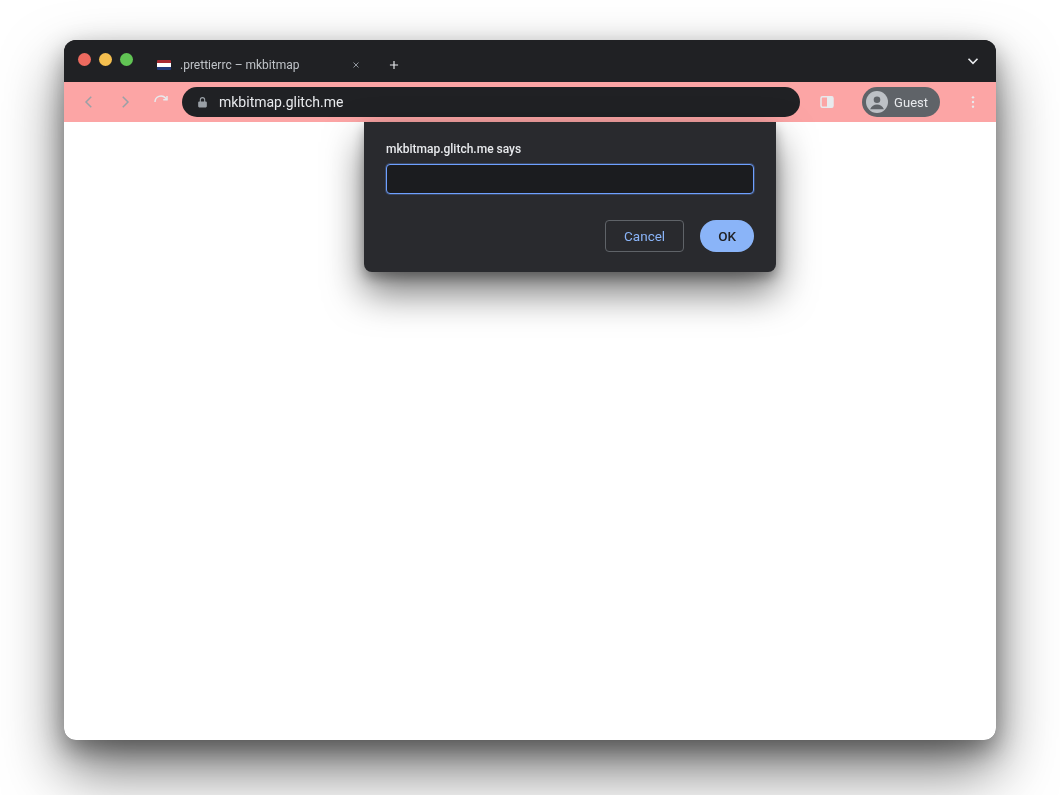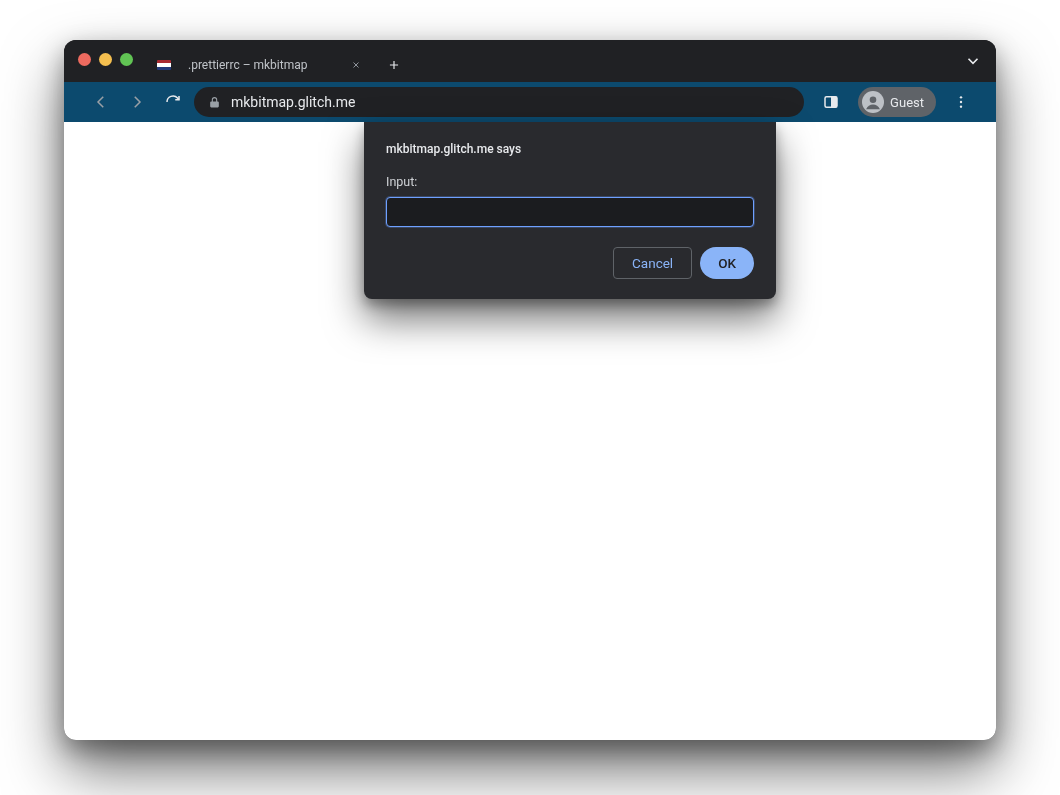--- a/index.html
+++ b/index.html
@@ -12,41 +12,41 @@
   }
   
   .tabstrip { height: 42px; display: flex; align-items: flex-end; padding: 0 8px 0 8px; background: #202124; position: relative; }
   .traffic { position: absolute; left: 14px; top: 13px; display: flex; gap: 8px; }
   .traffic .dot { width: 13px; height: 13px; border-radius: 50%; }
   .dot.red { background: #ed6a5f; } .dot.yellow { background: #f5bf4f; } .dot.green { background: #61c454; }
   .tabs { display: flex; align-items: flex-end; margin-left: 72px; height: 100%; }
   .tab {
     display: flex; align-items: center; height: 34px; min-width: 230px; padding: 0 10px 0 12px;
     border-top-left-radius: 8px; border-top-right-radius: 8px; color: #c9ccd1; font-size: 12px;
-    gap: 16px; position: relative;
+    gap: 8px; position: relative;
   }
   .tab.inactive { background: transparent; color: #bfc3c8; }
   .tab.active { background: #35363a; color: #e8eaed; }
   .tab .favicon { width: 16px; height: 16px; display: flex; align-items: center; justify-content: center; }
   .tab .title { flex: 1; white-space: nowrap; overflow: hidden; text-overflow: ellipsis; }
   .tab .close { width: 16px; height: 16px; display:flex; align-items:center; justify-content:center; color:#9aa0a6; }
   .tab .close svg { width: 10px; height: 10px; }
   .newtab { width: 28px; height: 28px; margin-left: 6px; margin-bottom: 3px; display:flex; align-items:center; justify-content:center; color:#e8eaed; border-radius:50%; }
   .newtab svg { width: 14px; height: 14px; }
   .expand { position: absolute; right: 14px; top: 12px; color:#e8eaed; }
   .expand svg { width: 18px; height: 18px; }
   
-  .toolbar { height: 40px; background: #0c4a6e; display: flex; align-items: center; padding: 0 22px; gap: 6px; }
+  .toolbar { height: 40px; background: #fca5a5; display: flex; align-items: center; padding: 0 10px; gap: 6px; }
   .icon-btn { width: 30px; height: 30px; display:flex; align-items:center; justify-content:center; color:#9aa0a6; border-radius: 50%; }
   .icon-btn.active { color:#e8eaed; }
   .icon-btn svg { width: 18px; height: 18px; }
   .omnibox { flex:1; height: 30px; background:#202124; border-radius: 15px; display:flex; align-items:center; padding: 0 14px; gap: 10px; color:#e8eaed; font-size: 14px; }
   .omnibox .lock { color:#9aa0a6; display:flex; align-items:center; }
   .omnibox .lock svg { width:13px; height:13px; }
-  .right-icons { display:flex; align-items:center; gap: 12px; margin-left: 6px;}
+  .right-icons { display:flex; align-items:center; gap: 20px; margin-left: 6px;}
   .side-panel-btn { width: 30px; height: 30px; display:flex; align-items:center; justify-content:center; }
   .side-panel-btn svg { width:18px; height:18px; }
   .profile-chip { height: 30px; padding: 0 12px 0 4px; background:#5f6368; border-radius: 15px; display:flex; align-items:center; gap:6px; color:#e8eaed; font-size:13px; }
   .profile-chip .avatar { width:22px; height:22px; border-radius:50%; background:#bdc1c6; display:flex; align-items:center; justify-content:center; }
   .profile-chip .avatar svg { width:22px; height:22px; }
   .kebab { width: 26px; display:flex; align-items:center; justify-content:center; color:#e8eaed; }
   .kebab svg { width: 16px; height: 16px; }
   
   .content { position:absolute; left:0; right:0; top:82px; bottom:0; background:#ffffff; }
   
@@ -56,21 +56,21 @@
     box-shadow: 0 20px 38px rgba(0,0,0,0.55), 0 6px 12px rgba(0,0,0,0.3);
   }
   .dialog .title { font-size: 12px; font-weight: 500; color:#e8eaed; }
   .dialog .label { font-size: 12.5px; color:#cfd2d6; margin-top: 18px; }
   .dialog .field { margin-top: 8px; }
   .dialog input[type="text"] {
     width:100%; height: 30px; background:#1b1c1f; border:1.5px solid #6ea0ff; border-radius:4px;
     outline:none; color:#e8eaed; padding: 0 8px; font-size:13px;
     box-shadow: 0 0 0 1px rgba(110,160,255,0.25);
   }
-  .dialog .actions { display:flex; justify-content:flex-end; gap:8px; margin-top: 20px; }
+  .dialog .actions { display:flex; justify-content:flex-end; gap:16px; margin-top: 26px; }
   .btn { height: 32px; padding: 0 18px; border-radius:4px; font-size: 13.5px; display:flex; align-items:center; justify-content:center; cursor:pointer; }
   .btn.cancel { background: transparent; color:#8ab4f8; border:1px solid #5f6368; }
   .btn.ok { background:#8ab4f8; color:#202124; font-weight:500;border-radius:16px; }
   
   .flag-icon { width:14px; height:10px; border-radius:1px; background: linear-gradient(to bottom, #a82a32 0 33%, #ffffff 33% 66%, #223a7a 66% 100%); }
 </style>
 </head>
 <body>
 
 <div class="stage">
@@ -157,21 +157,20 @@
               <circle cx="12" cy="19" r="1.8"></circle>
             </svg>
         </div>
       </div>
     </div>
 
     <div class="content"></div>
 
     <div class="dialog">
       <div class="title">mkbitmap.glitch.me says</div>
-      <div class="label">Input:</div>
       <div class="field">
         <input type="text" value="" style="">
       </div>
       <div class="actions">
         <div class="btn cancel">Cancel</div>
         <div class="btn ok">OK</div>
       </div>
     </div>
 
   </div>

